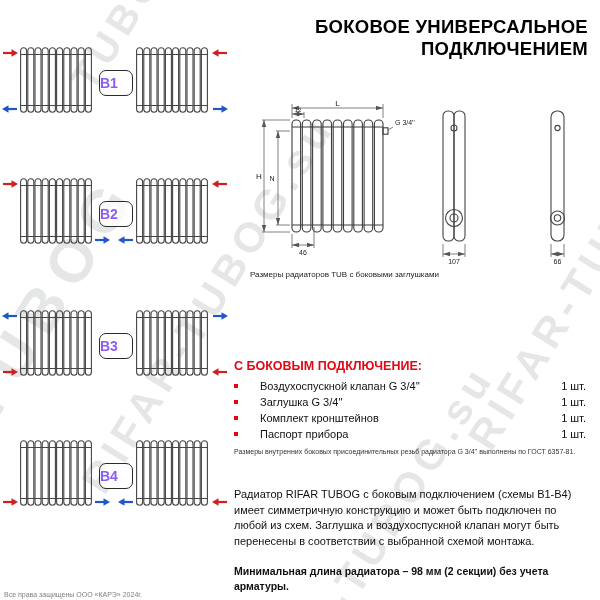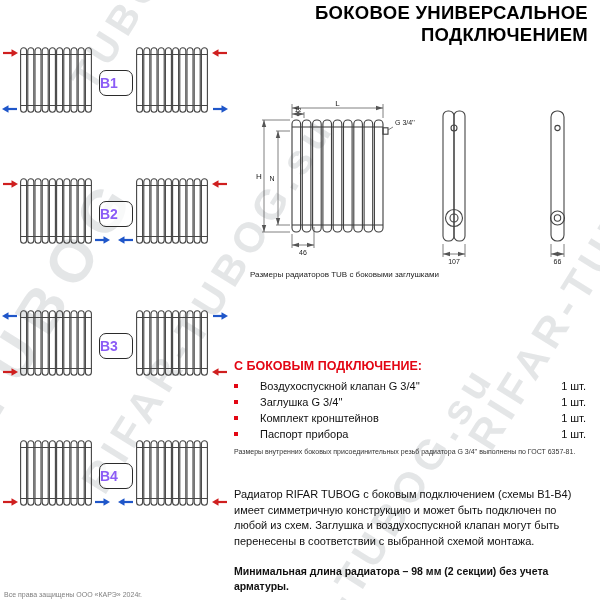--- a/index.html
+++ b/index.html
@@ -13,21 +13,21 @@
       transform:rotate(-58deg);letter-spacing:6px;}
   .wm1{font-size:60px;left:-90px;top:264px;letter-spacing:12px;}
   .wm2{font-size:42px;left:-10px;top:280px;}
   .wm3{font-size:42px;left:395px;top:270px;}
   .wm4{font-size:42px;left:150px;top:530px;}
   .wm5{font-size:40px;left:40px;top:-10px;}
 
   .content{position:absolute;inset:0;z-index:1;}
 
   
-  .title{position:absolute;top:2px;right:12px;text-align:right;font-weight:bold;
+  .title{position:absolute;top:16px;right:12px;text-align:right;font-weight:bold;
          font-size:18.5px;line-height:22px;letter-spacing:.3px;color:#000;}
 
   
   .scheme-row{position:absolute;left:6px;width:228px;height:78px;}
   .rad{position:absolute;width:72px;height:66px;top:2px;}
   .rad1{left:14px;} .rad2{left:130px;}
   .scheme-label{position:absolute;left:93px;top:25px;width:32px;height:24px;
       border:1.6px solid #2b2b2b;border-radius:7px;text-align:left;line-height:24px;
       font-weight:bold;font-size:14px;color:#8b5cf6;background:rgba(255,255,255,.75);}
   .arr{position:absolute;width:16px;height:10px;}

